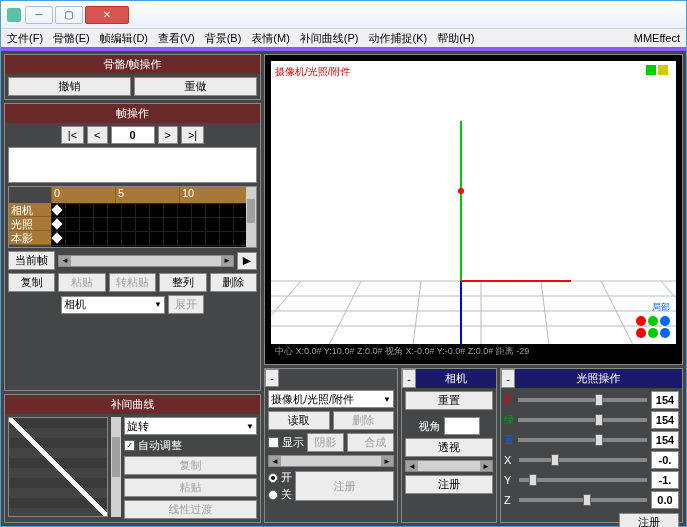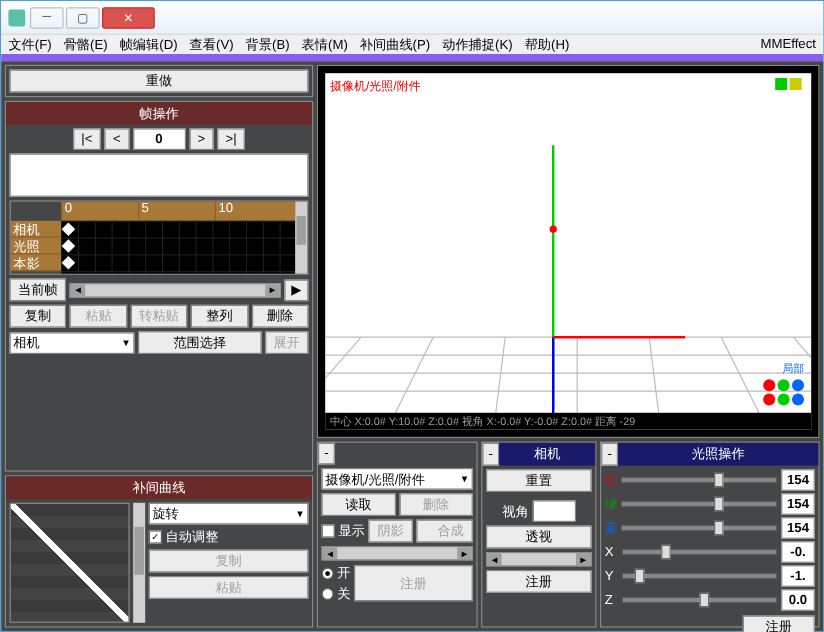--- a/index.html
+++ b/index.html
@@ -4,21 +4,21 @@
 <style>
 * { box-sizing: border-box; margin: 0; padding: 0; font-family: "Microsoft YaHei", SimSun, sans-serif; font-size: 11px; }
 body { background: #fff; width: 687px; height: 527px; overflow: hidden; }
 .window { width: 687px; height: 527px; border: 1px solid #4a9fd8; background: #fff; display: flex; flex-direction: column; }
 .titlebar { height: 28px; background: linear-gradient(#fff,#e8f0f8); display: flex; align-items: center; padding: 0 2px 0 6px; border-bottom: 1px solid #d0d0d0; }
 .titlebar .ticon { width: 14px; height: 14px; background: #5ac0a6; border-radius: 2px; margin-right: 4px; }
 .titlebar .title { flex: 1; color: #333; }
 .winbtns { display: flex; gap: 2px; }
 .winbtn { width: 28px; height: 18px; border: 1px solid #b0c0d0; border-radius: 2px; display: flex; align-items: center; justify-content: center; font-size: 10px; color: #444; }
 .winbtn.close { background: #d9534f; border-color: #c9302c; color: #fff; width: 44px; }
-.menubar { height: 22px; background: #f0f0f0; display: flex; align-items: center; padding: 0 6px; gap: 10px; border-bottom: 6px solid #8b5cf6; }
+.menubar { height: 22px; background: #f0f0f0; display: flex; align-items: center; padding: 0 6px; gap: 10px; border-bottom: 4px solid #8b5cf6; }
 .menubar .mi { color: #000; cursor: default; }
 .menubar .spacer { flex: 1; }
 .content { flex: 1; display: flex; background: #444648; padding: 3px; gap: 3px; }
 .leftcol { width: 257px; display: flex; flex-direction: column; gap: 3px; }
 .rightcol { flex: 1; display: flex; flex-direction: column; gap: 3px; }
 .panel { background: #444648; border: 1px solid #888; }
 .phead { background: #6a2a2a; color: #fff; text-align: center; padding: 2px 0; }
 .bhead { background: #1a1a6a; color: #fff; text-align: center; padding: 2px 0; }
 .btn { background: #ececec; border: 1px solid #888; padding: 1px 6px; min-height: 18px; display: inline-flex; align-items: center; justify-content: center; color: #000; }
 .btn.dis { color: #a0a0a0; }
@@ -84,21 +84,23 @@
     <span class="mi">帮助(H)</span>
     <span class="spacer"></span>
     <span class="mi">MMEffect</span>
   </div>
 
   <div class="content">
 
     <div class="leftcol">
 
       <div class="panel">
+        <div class="phead">骨骼/帧操作</div>
         <div class="row">
+          <div class="btn grow">撤销</div>
           <div class="btn grow">重做</div>
         </div>
       </div>
 
       <div class="panel" style="flex:1;display:flex;flex-direction:column;">
         <div class="phead">帧操作</div>
         <div class="row">
           <div class="btn">|&lt;</div>
           <div class="btn">&lt;</div>
           <div class="numbox">0</div>
@@ -141,21 +143,20 @@
           <div class="btn dis grow">粘贴</div>
           <div class="btn dis grow">转粘贴</div>
           <div class="btn grow">整列</div>
           <div class="btn grow">删除</div>
         </div>
         <div class="row" style="padding-top:0;">
           <div class="select" style="width:104px;">
               <span>相机</span>
               <span class="dd">▼</span>
             </div>
-          <div class="btn grow">范围选择</div>
           <div class="btn dis">展开</div>
         </div>
       </div>
 
       <div class="panel">
         <div class="phead">补间曲线</div>
         <div class="row" style="align-items:flex-start;">
           <div class="interpgraph"></div>
           <div class="vsb" style="position:relative;height:100px;">
               <div class="vsbthumb"></div>
@@ -164,20 +165,21 @@
             <div class="select">
                 <span>旋转</span>
                 <span class="dd">▼</span>
               </div>
             <div style="display:flex;align-items:center;gap:3px;color:#fff;">
                 <span class="chk">✓</span>
                 <span>自动调整</span>
               </div>
             <div class="btn dis">复制</div>
             <div class="btn dis">粘贴</div>
+            <div class="btn dis">线性过渡</div>
           </div>
         </div>
       </div>
     </div>
 
     <div class="rightcol">
 
       <div class="viewport">
         <div class="vpinner">
           <div class="vpred">摄像机/光照/附件</div>

